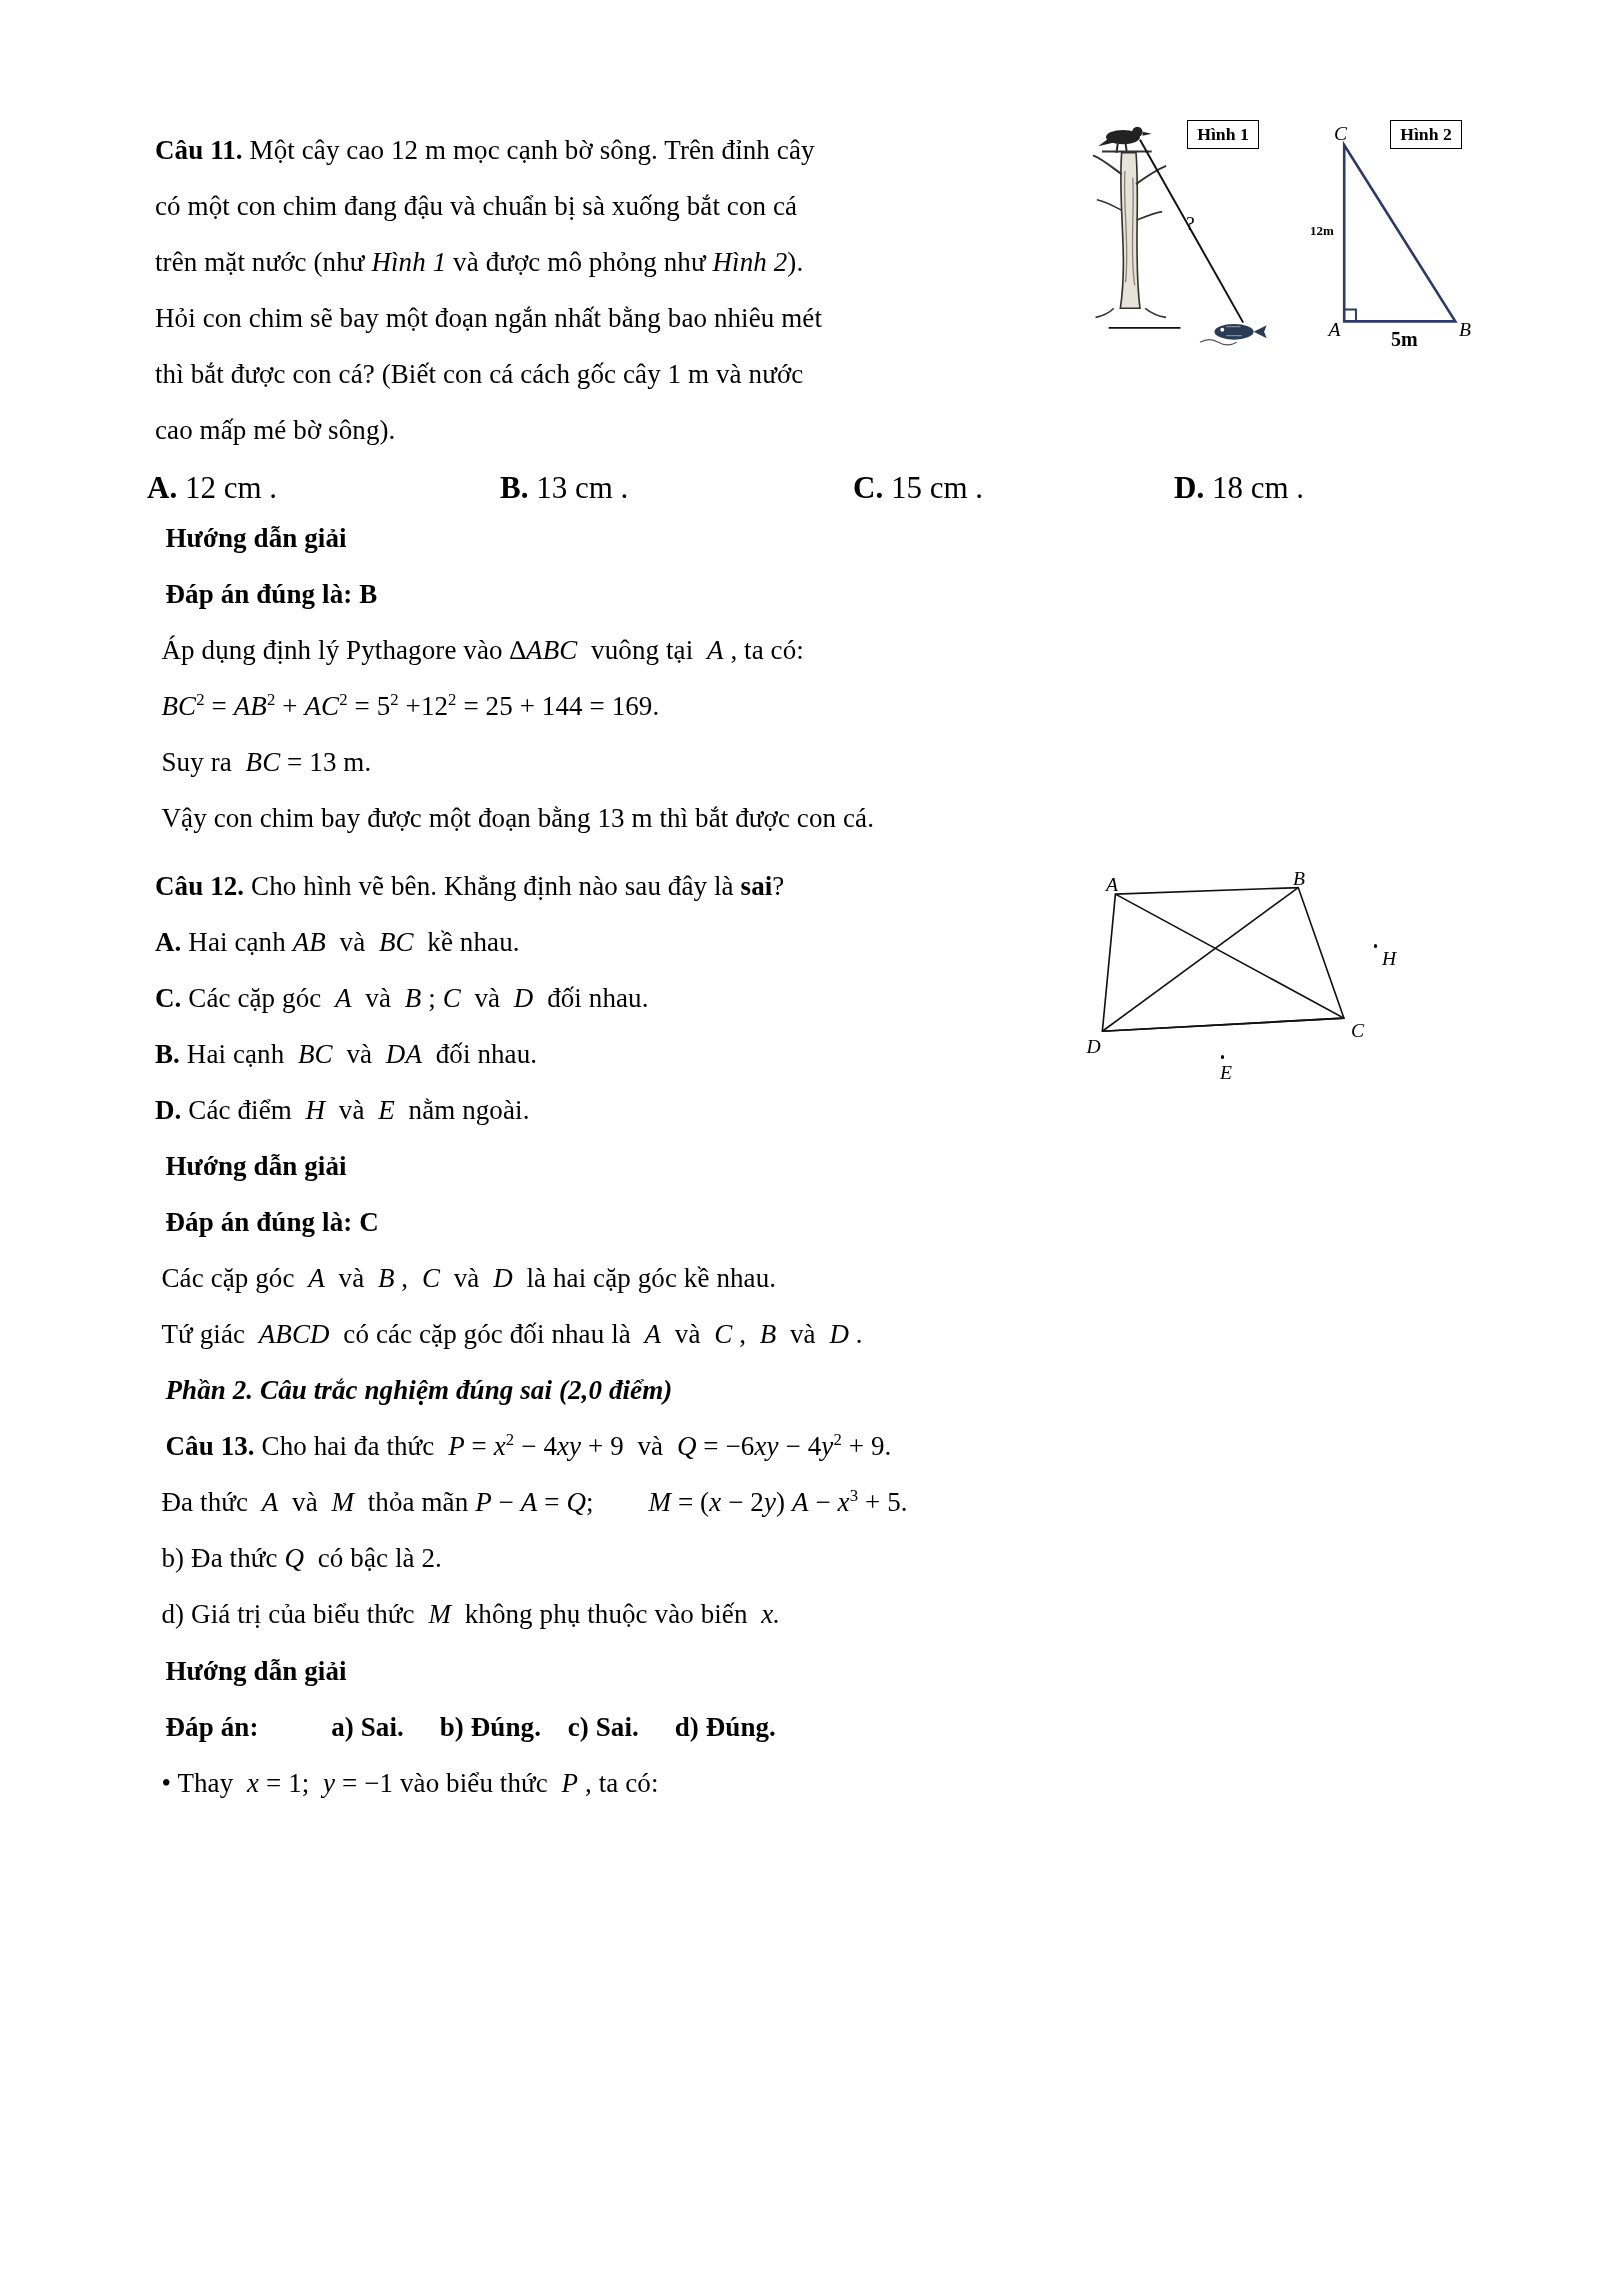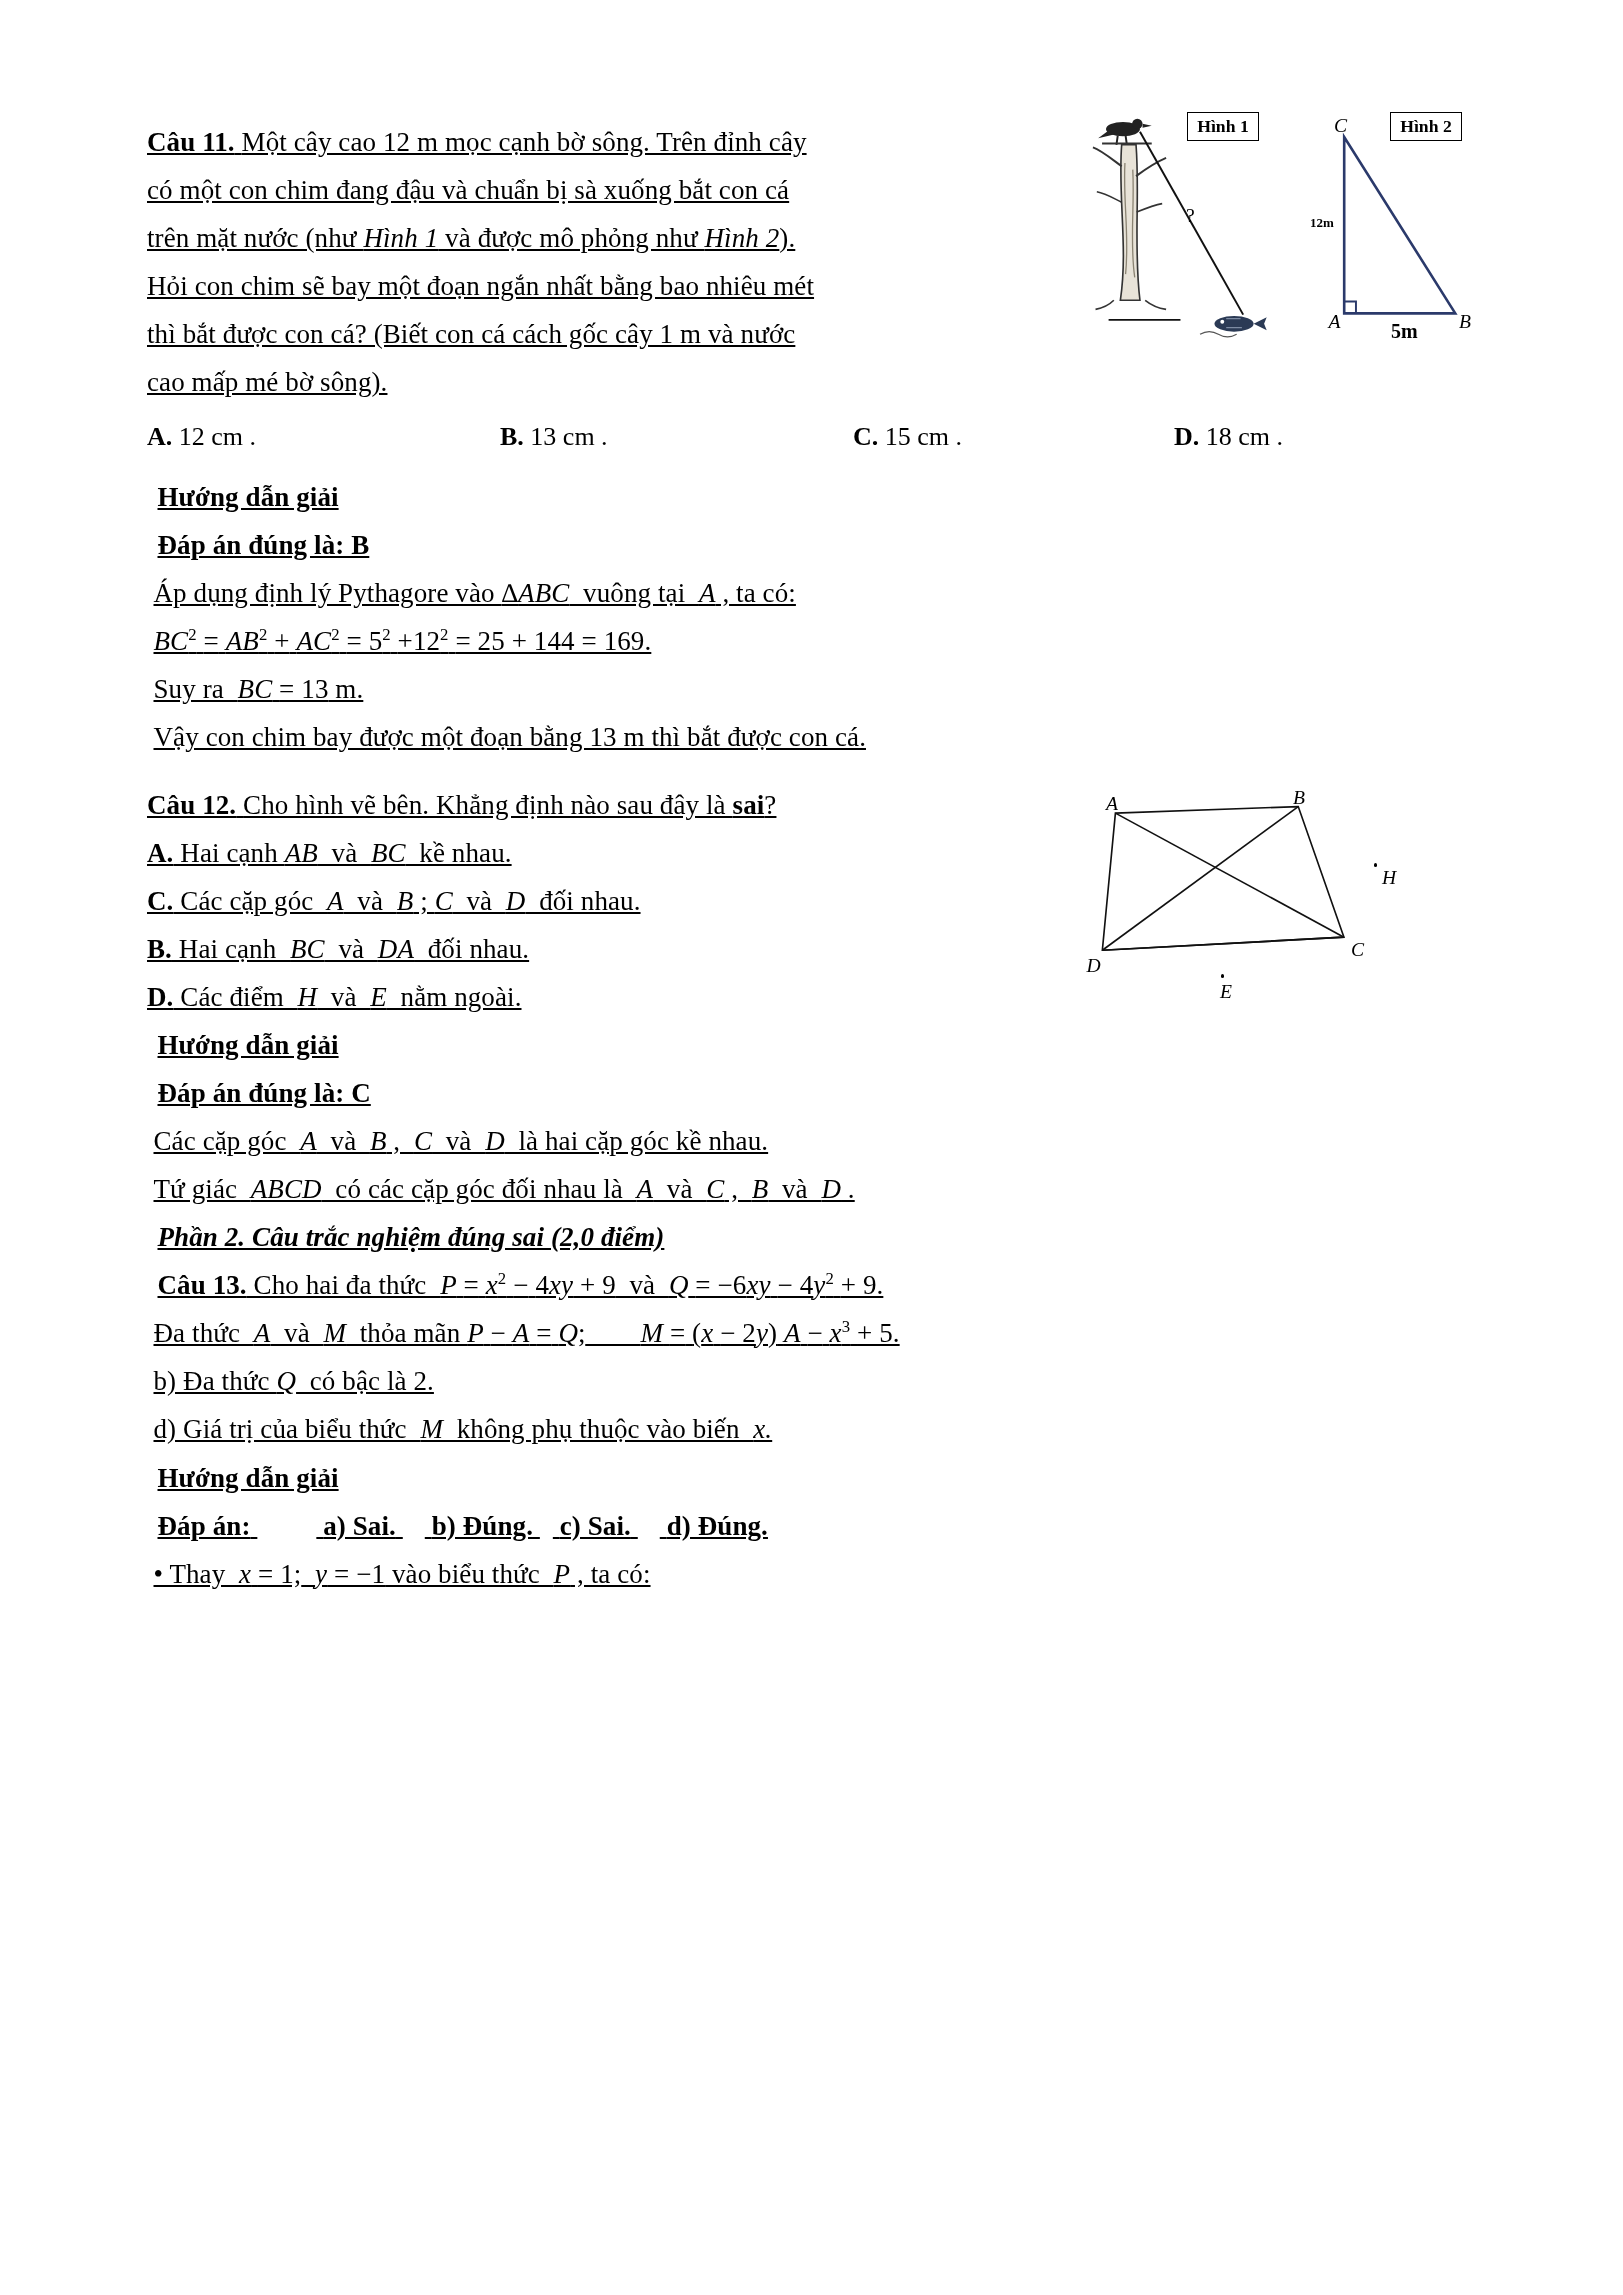--- a/index.html
+++ b/index.html
@@ -25,21 +25,21 @@
     font-size: 27px;
     line-height: 1.78;
     letter-spacing: 0.1px;
   }
   .b { font-weight: bold; }
   .i { font-style: italic; }
   .bi { font-weight: bold; font-style: italic; }
   .math { font-family: "Liberation Serif", serif; font-style: italic; }
   .up { font-style: normal; }
   sup { font-size: 0.62em; vertical-align: super; line-height: 0; font-style: italic;}
-  .blk { margin: 0; text-decoration: underline; }
+  .blk { margin: 8px; }
 
   
   .q11wrap { position: relative; }
   .q11text { width: 844px; }
   .figwrap {
     position: absolute;
     top: -14.4px;
     left: 942px;
     width: 419px;
     height: 308px;
@@ -52,23 +52,23 @@
     background: #fff;
     font-size: 17.7px;
     font-weight: bold;
     padding: 3.3px 9.2px;
     font-family: "Liberation Serif", serif;
   }
 
   .answers {
     display: flex;
     width: 100%;
-    font-size: 26px;
+    font-size: 31px;
     margin-top: 15.7px;
-    margin-bottom: 21px;
+    margin-bottom: 8px;
   }
   .answers > div { }
   .ansA { width: 353px; }
   .ansB { width: 353px; }
   .ansC { width: 321px; }
   .ansD { }
 
   .ind { padding-left: 10.5px; }
   .ind2 { padding-left: 6.5px; }
 

